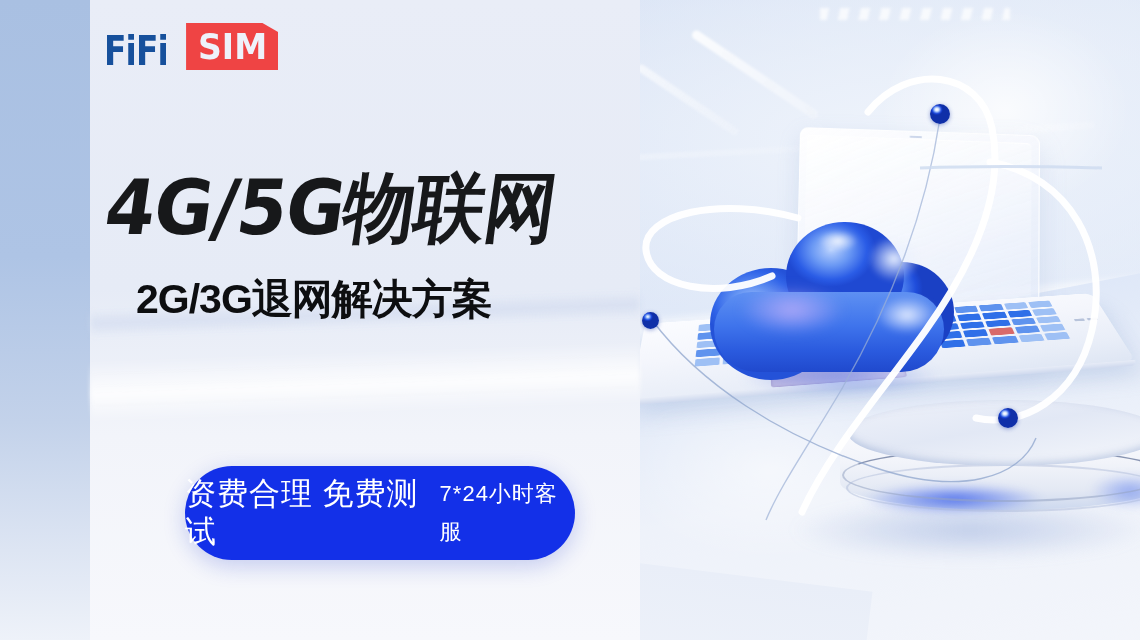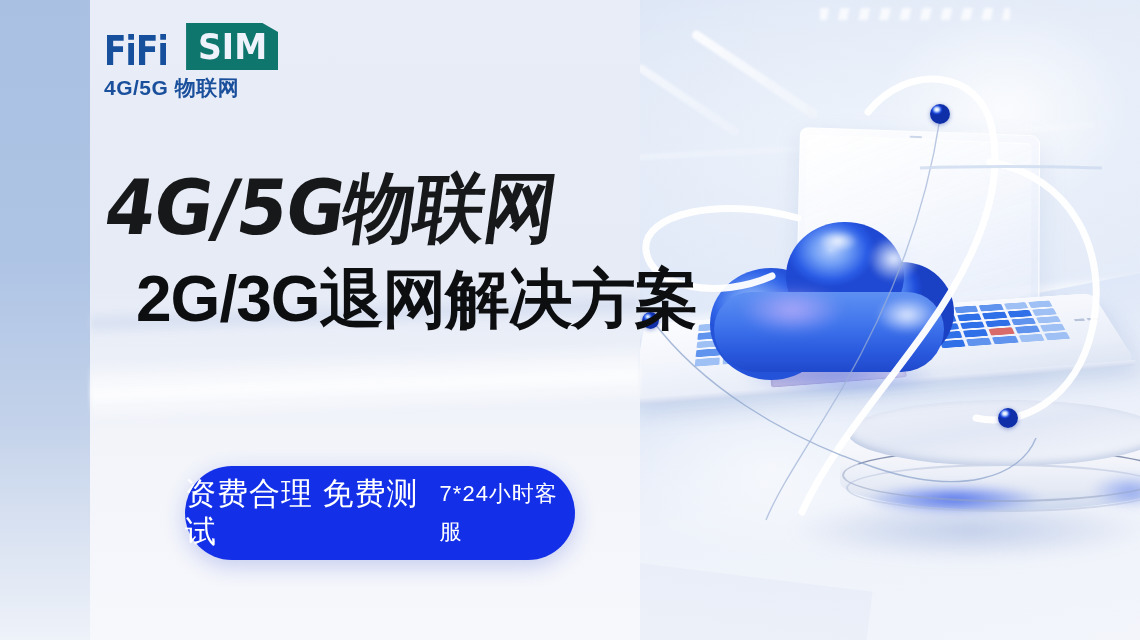--- a/index.html
+++ b/index.html
@@ -61,35 +61,35 @@
   .panel-streak2{position:absolute;left:90px;top:300px;width:550px;height:28px;
     background:linear-gradient(180deg,rgba(210,220,240,.0),rgba(205,216,238,.6),rgba(210,220,240,0));
     transform:rotate(-2deg);filter:blur(3px);}
 
   
   .logo{position:absolute;left:104px;top:22px;width:180px;}
   .logo-row{display:flex;align-items:flex-end;height:48px;}
   .logo-fifi{font-weight:bold;font-size:40px;line-height:38px;color:#16509c;
     letter-spacing:-1px;font-family:"DejaVu Sans",sans-serif;
     transform:scaleX(.82);transform-origin:left bottom;}
-  .simbox{position:relative;margin-left:4px;width:92px;height:47px;background:#0f766e;
+  .simbox{position:relative;margin-left:4px;width:92px;height:47px;background:#ef4444;
     clip-path:polygon(0 0, 83% 0, 100% 19%, 100% 100%, 0 100%);
     display:flex;align-items:center;justify-content:center;}
   .simbox span{color:#eef2fa;font-weight:bold;font-size:36px;letter-spacing:0px;
     font-family:"DejaVu Sans",sans-serif;transform:scaleX(.92);}
   .logo-tag{margin-top:4px;font-size:21px;font-weight:bold;color:#1a4f9c;
     letter-spacing:.5px;white-space:nowrap;}
 
   
   .title{position:absolute;left:106px;top:166px;font-size:76px;line-height:84px;
     font-weight:bold;color:#17181a;white-space:nowrap;
     font-family:"DejaVu Sans",sans-serif;
     transform:skewX(-8deg) scaleX(.94);transform-origin:left center;
     letter-spacing:-1px;}
-  .subtitle{position:absolute;left:136px;top:270px;font-size:64px;line-height:58px;
+  .subtitle{position:absolute;left:136px;top:270px;font-size:41px;line-height:58px;
     font-weight:bold;color:#0d0e10;white-space:nowrap;letter-spacing:-1px;}
 
   
   .cta{position:absolute;left:185px;top:466px;width:390px;height:94px;border-radius:47px;
     background:#1330e8;display:flex;flex-direction:row;align-items:center;
     justify-content:center;box-shadow:0 6px 22px rgba(25,50,200,.22);}
   .cta-l1{color:#fff;font-size:31px;line-height:38px;font-weight:normal;letter-spacing:1px;}
   .cta-l2{color:#fff;font-size:22px;line-height:38px;font-weight:normal;letter-spacing:1px;}
 
   
@@ -339,21 +339,20 @@
   <div class="panel-streak2"></div>
   <div class="panel-streak"></div>
 
   <div class="logo">
     <div class="logo-row">
       <div class="logo-fifi">FiFi</div>
       <div class="simbox">
         <span>SIM</span>
       </div>
     </div>
-    <div class="logo-tag">4G/5G 物联网</div>
   </div>
 
   <div class="title">4G/5G物联网</div>
   <div class="subtitle">2G/3G退网解决方案</div>
 
   <div class="cta">
     <div class="cta-l1">资费合理 免费测试</div>
     <div class="cta-l2">7*24小时客服</div>
   </div>
 

